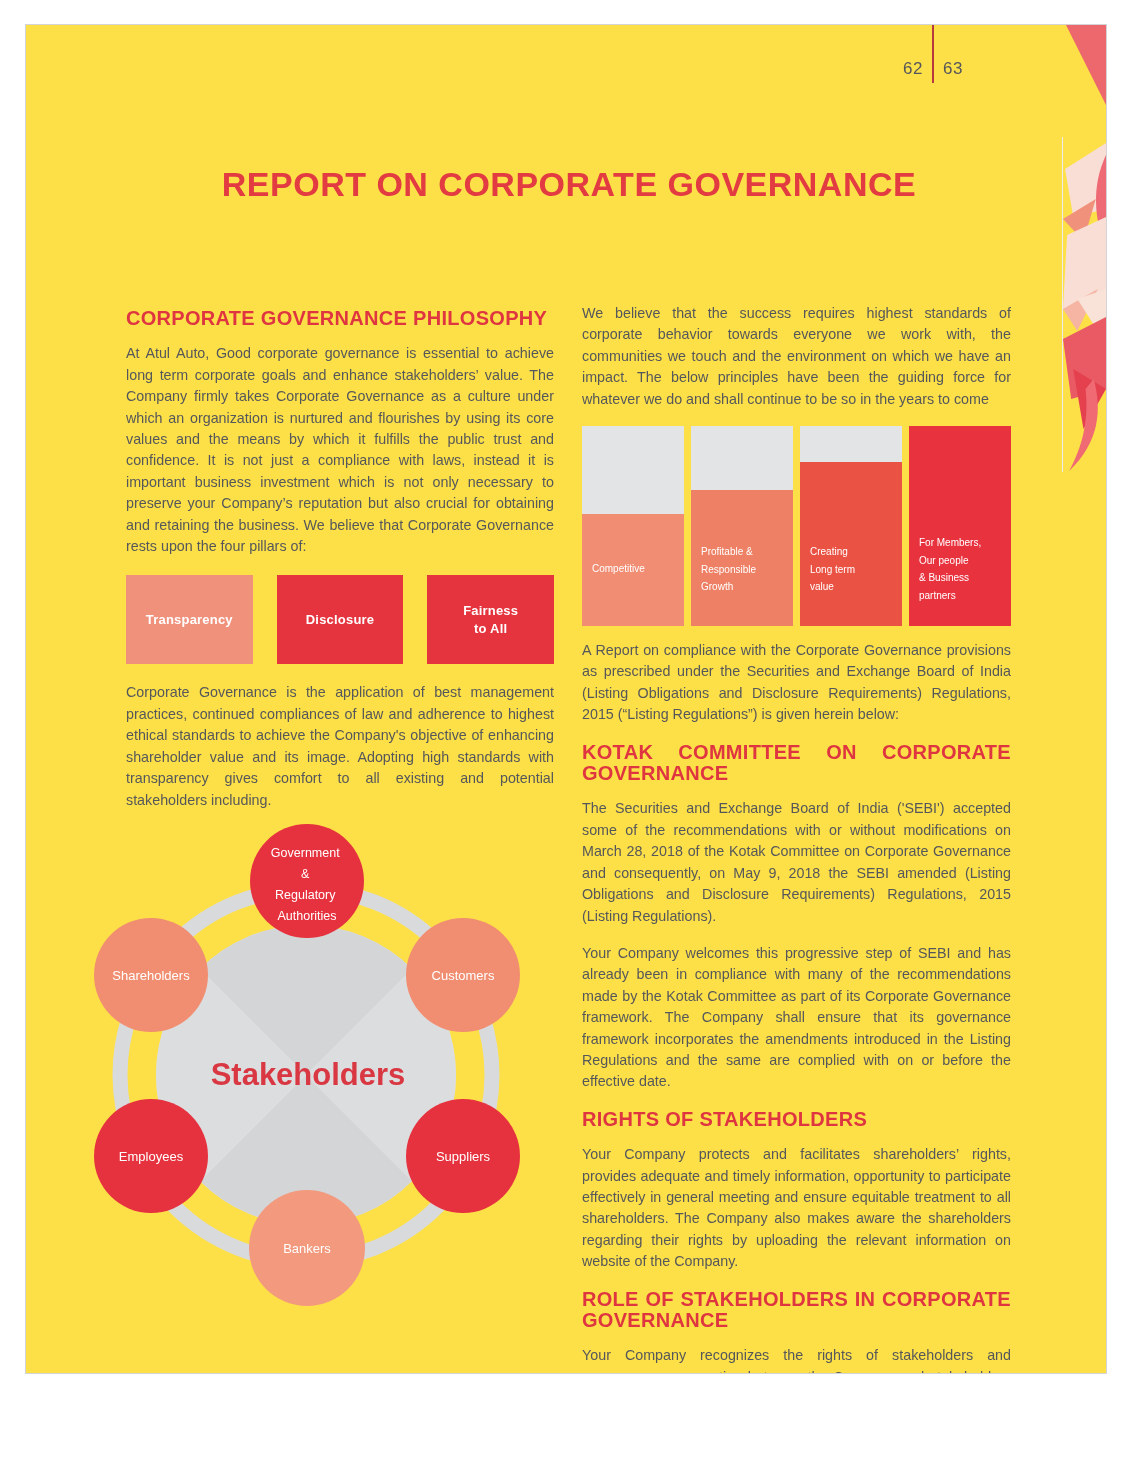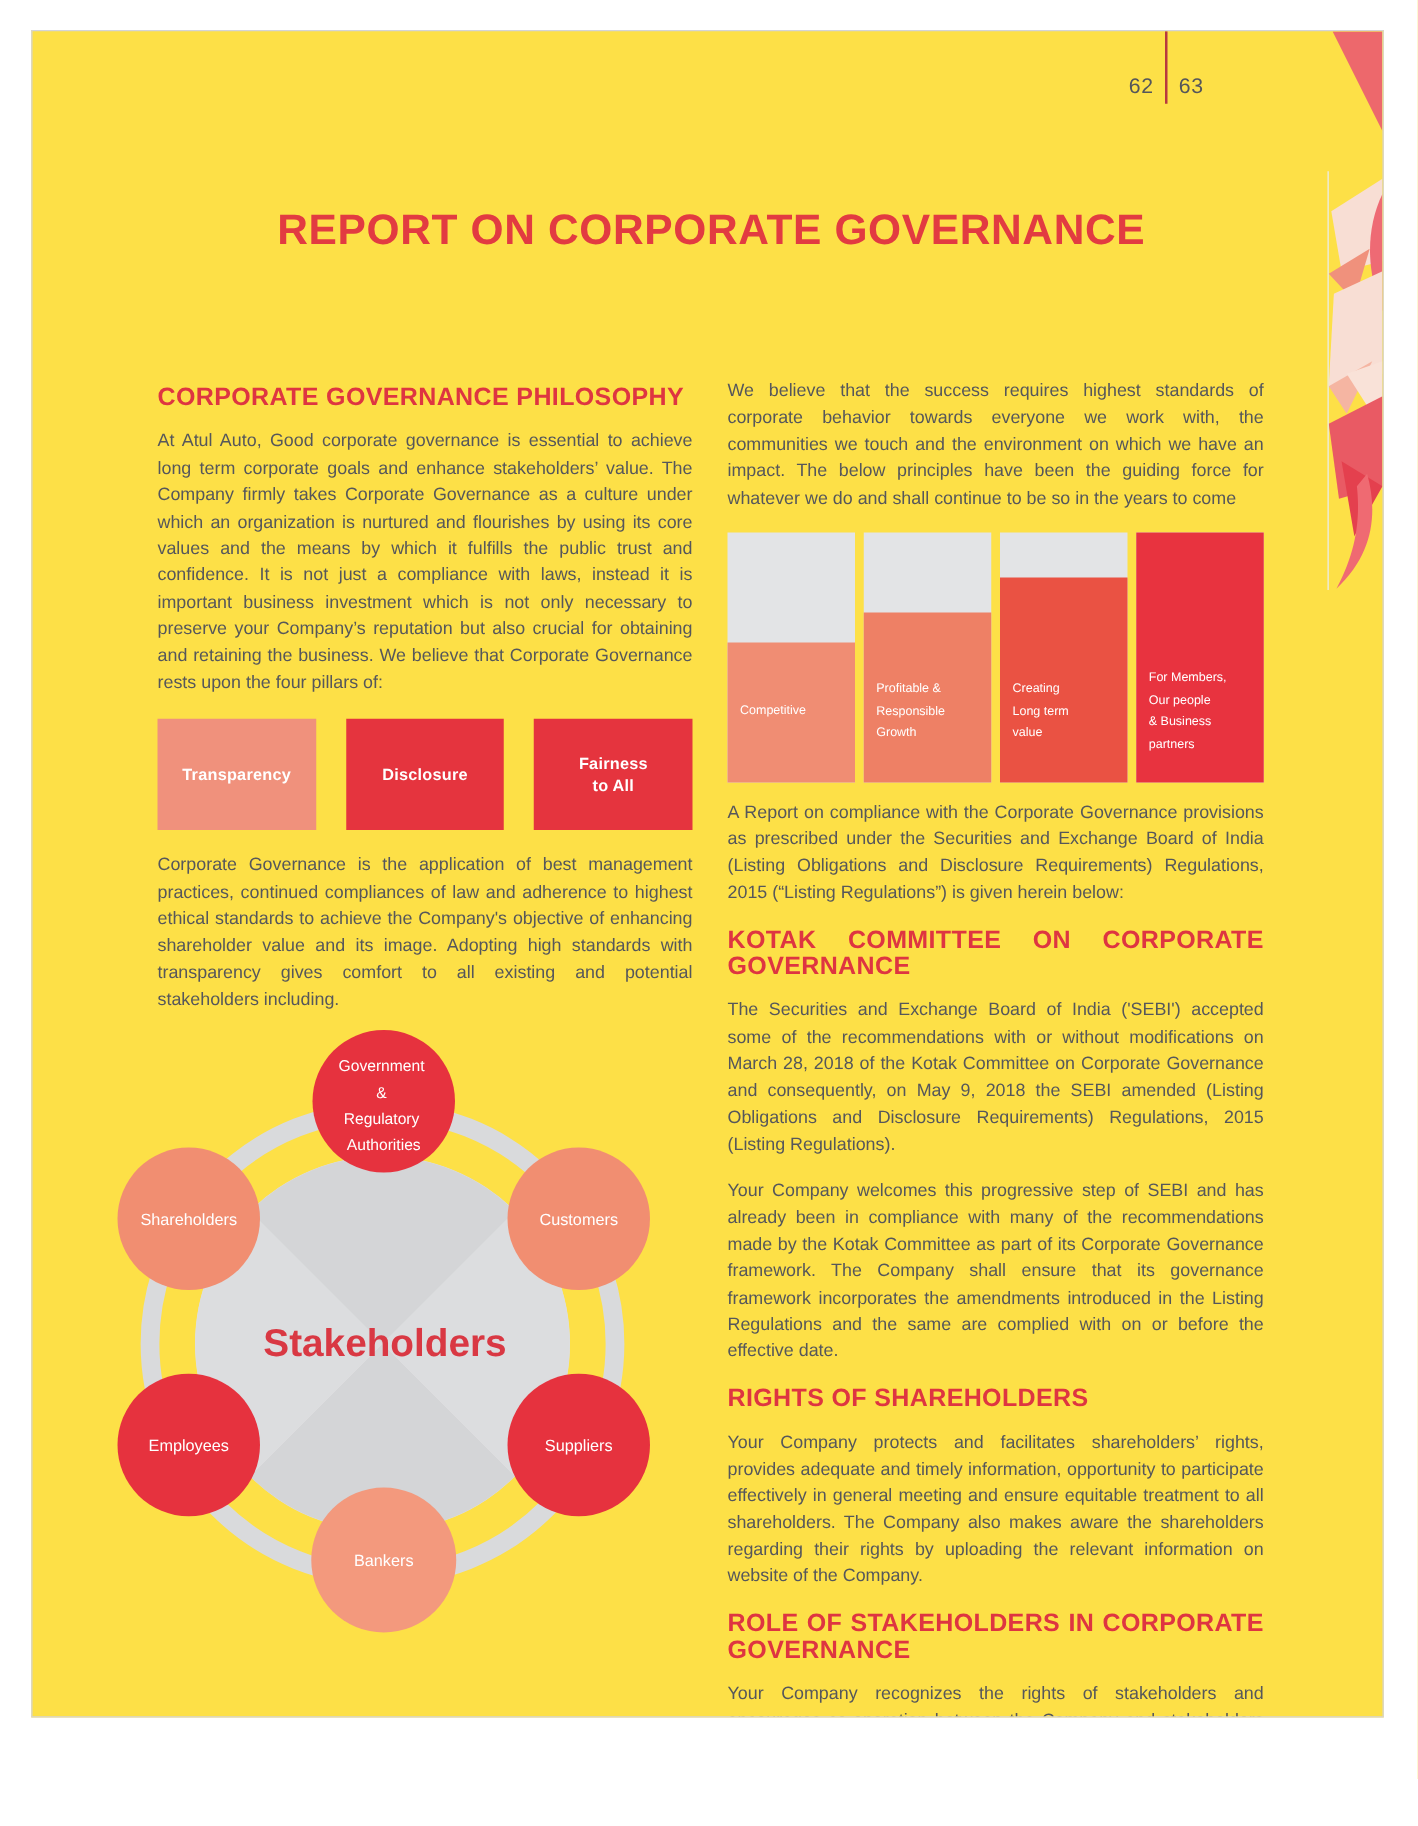--- a/index.html
+++ b/index.html
@@ -162,21 +162,21 @@
         </div>
       </div>
     </div>
 
     <p>A Report on compliance with the Corporate Governance provisions as prescribed under the Securities and Exchange Board of India (Listing Obligations and Disclosure Requirements) Regulations, 2015 (“Listing Regulations”) is given herein below:</p>
 
     <h3>KOTAK COMMITTEE ON CORPORATE GOVERNANCE</h3>
     <p>The Securities and Exchange Board of India ('SEBI') accepted some of the recommendations with or without modifications on March 28, 2018 of the Kotak Committee on Corporate Governance and consequently, on May 9, 2018 the SEBI amended (Listing Obligations and Disclosure Requirements) Regulations, 2015 (Listing Regulations).</p>
     <p>Your Company welcomes this progressive step of SEBI and has already been in compliance with many of the recommendations made by the Kotak Committee as part of its Corporate Governance framework. The Company shall ensure that its governance framework incorporates the amendments introduced in the Listing Regulations and the same are complied with on or before the effective date.</p>
 
-    <h3>RIGHTS OF SHAREHOLDERS</h3>
+    <h3>RIGHTS OF STAKEHOLDERS</h3>
     <p>Your Company protects and facilitates shareholders’ rights, provides adequate and timely information, opportunity to participate effectively in general meeting and ensure equitable treatment to all shareholders. The Company also makes aware the shareholders regarding their rights by uploading the relevant information on website of the Company.</p>
 
     <h3>ROLE OF STAKEHOLDERS IN CORPORATE GOVERNANCE</h3>
     <p>Your Company recognizes the rights of stakeholders and encourages co-operation between the Company and stakeholders to enable participation in Corporate Governance process.</p>
 
     <h3>DISCLOSURE AND TRANSPERANCY</h3>
 
   </div>
 
 </div>

